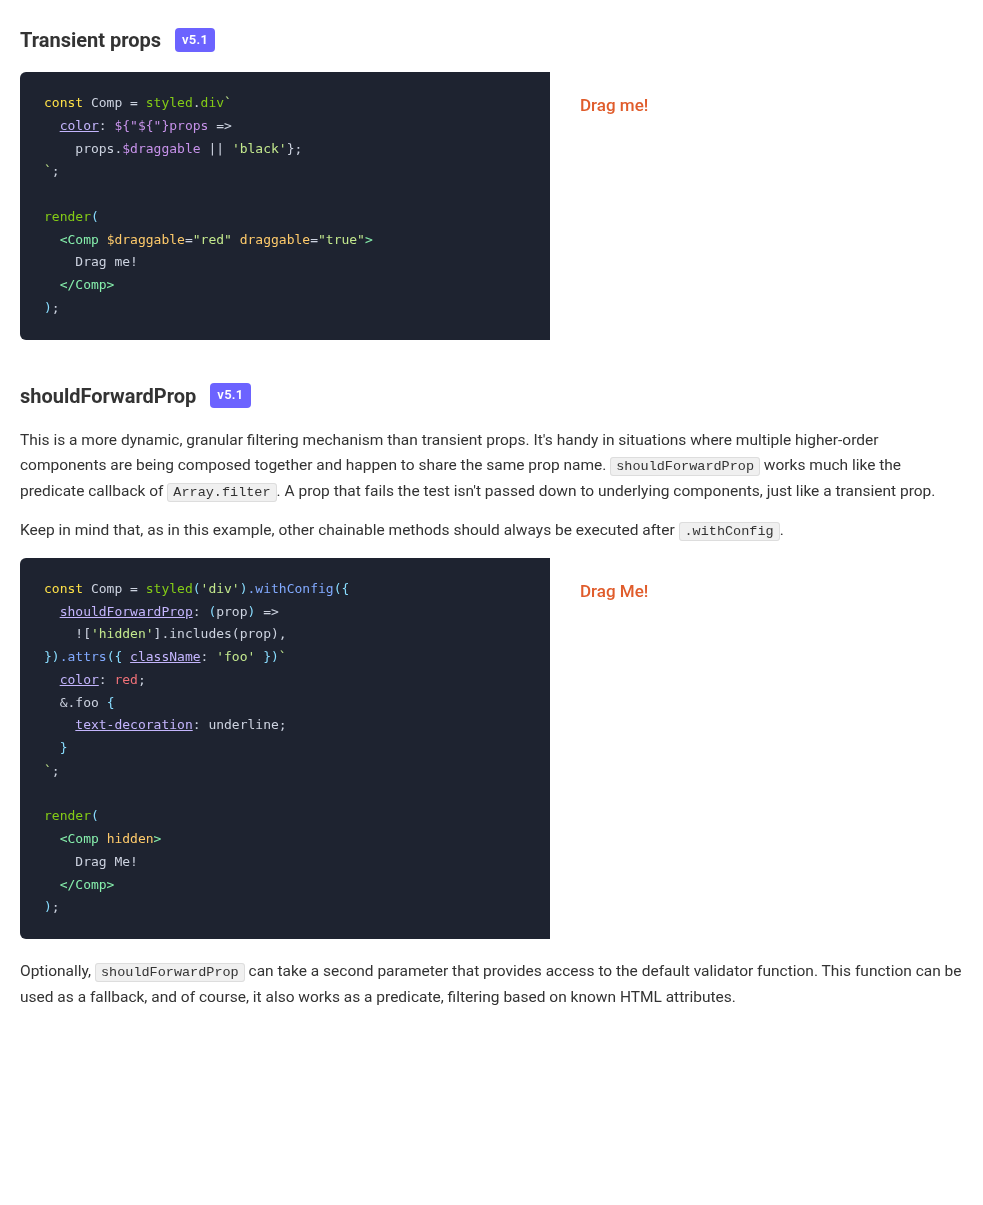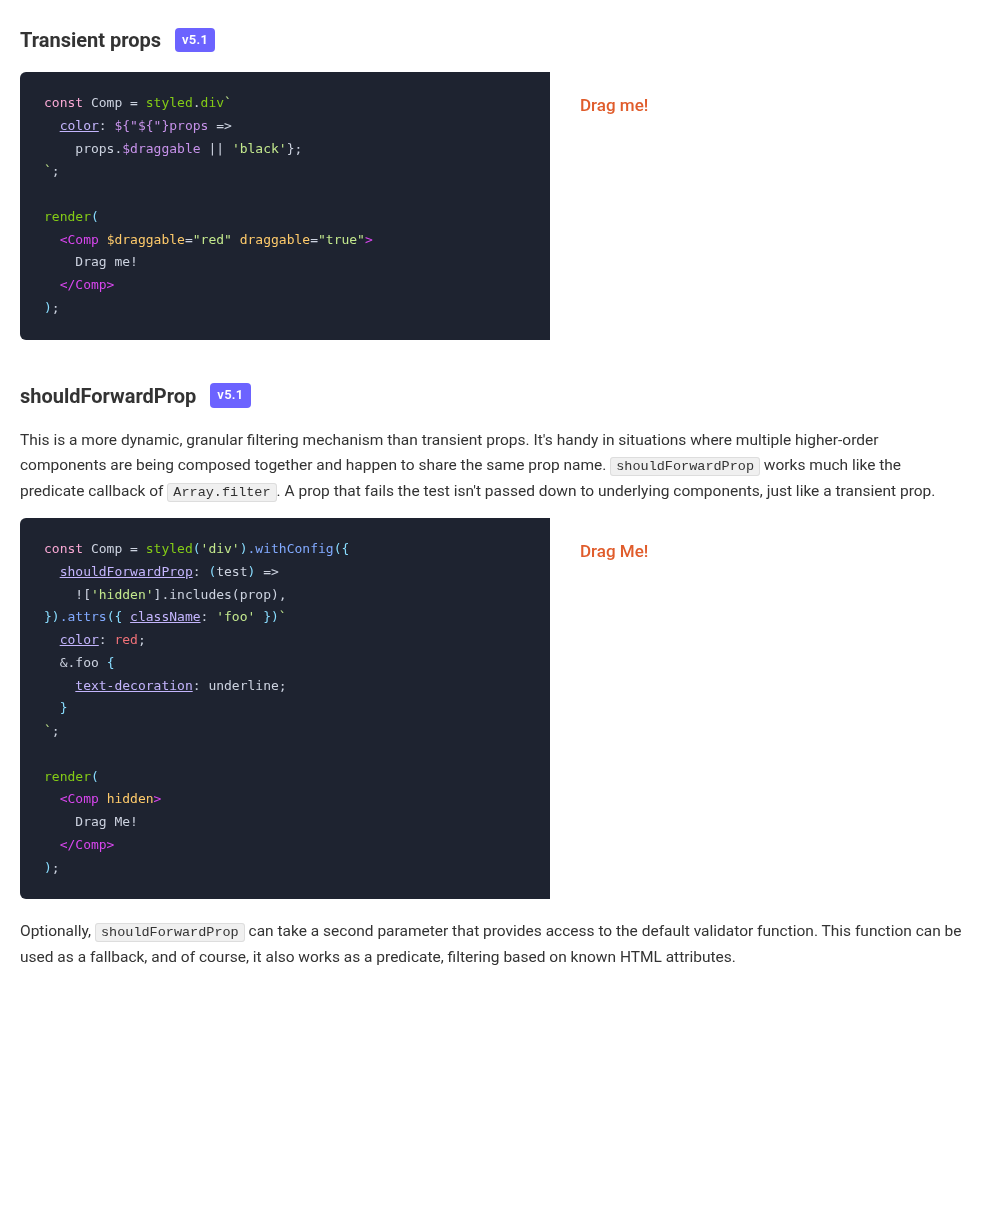--- a/index.html
+++ b/index.html
@@ -83,24 +83,24 @@
     }
 
     .drag-text {
       color: #e05c2b;
       font-size: 17px;
       font-weight: 500;
       cursor: grab;
     }
 
     
-    .kw { color: #f9a8d4; } 
+    .kw { color: #fde047; } 
     .fn { color: #84cc16; } 
     .str { color: #c3e88d; } 
-    .tag { color: #d946ef; } 
+    .tag { color: #86efac; } 
     .attr-name { color: #ffcb6b; } 
     .attr-val { color: #c3e88d; } 
     .prop { color: #c4b5fd; text-decoration: underline; } 
     .dollar-prop { color: #c792ea; } 
     .plain { color: #cdd3e0; }
     .comment-arrow { color: #cdd3e0; }
     .red-text { color: #f07178; margin-top: 34px; }
     .method { color: #82aaff; }
     .paren { color: #89ddff; }
   </style>
@@ -137,25 +137,28 @@
 <section class="section">
   <div class="section-title">
     <span>shouldForwardProp</span>
     <span class="version-badge">v5.1</span>
   </div>
 
   <p class="paragraph">
     This is a more dynamic, granular filtering mechanism than transient props. It's handy in situations where multiple higher-order components are being composed together and happen to share the same prop name. <code class="inline-code">shouldForwardProp</code> works much like the predicate callback of <code class="inline-code">Array.filter</code>. A prop that fails the test isn't passed down to underlying components, just like a transient prop.
   </p>
 
+  <p class="paragraph">
+    Keep in mind that, as in this example, other chainable methods should always be executed after <code class="inline-code">.withConfig</code>.
+  </p>
 
   <div class="demo-area">
     <div class="code-block">
       <pre><span class="kw">const</span> <span class="plain">Comp</span> <span class="plain">=</span> <span class="fn">styled</span><span class="paren">(</span><span class="str">'div'</span><span class="paren">)</span><span class="method">.withConfig</span><span class="paren">({</span>
-  <span class="prop">shouldForwardProp</span><span class="plain">:</span> <span class="paren">(</span><span class="plain">test</span><span class="paren">)</span> <span class="comment-arrow">=&gt;</span>
+  <span class="prop">shouldForwardProp</span><span class="plain">:</span> <span class="paren">(</span><span class="plain">prop</span><span class="paren">)</span> <span class="comment-arrow">=&gt;</span>
     <span class="plain">![</span><span class="str">'hidden'</span><span class="plain">].includes(prop),</span>
 <span class="paren">})</span><span class="method">.attrs</span><span class="paren">({</span> <span class="prop">className</span><span class="plain">:</span> <span class="str">'foo'</span> <span class="paren">})</span><span class="str">`</span>
   <span class="prop">color</span><span class="plain">:</span> <span class="red-text">red</span><span class="plain">;</span>
   <span class="plain">&amp;.foo</span> <span class="paren">{</span>
     <span class="prop">text-decoration</span><span class="plain">:</span> <span class="plain">underline;</span>
   <span class="paren">}</span>
 <span class="str">`</span><span class="plain">;</span>
 
 <span class="fn">render</span><span class="paren">(</span>
   <span class="tag">&lt;Comp</span> <span class="attr-name">hidden</span><span class="tag">&gt;</span>

